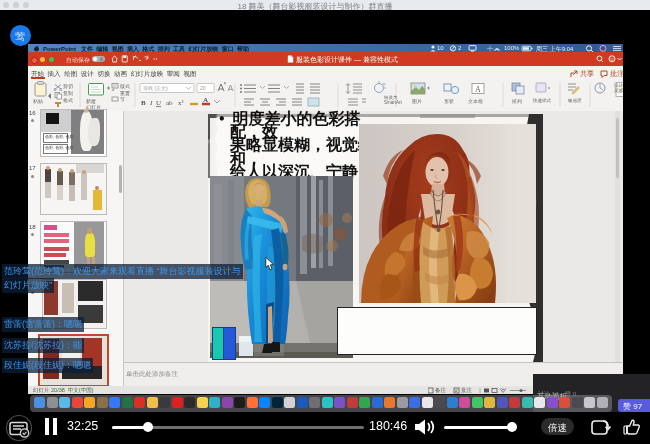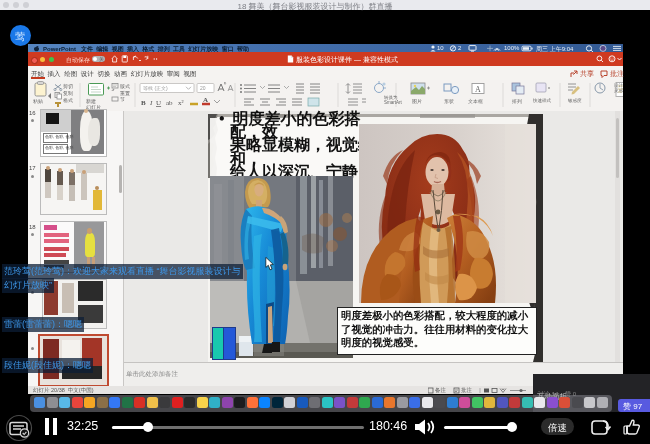--- a/index.html
+++ b/index.html
@@ -451,21 +451,20 @@
     <path d="M66,148 Q76,156 90,150 L90,158 Q76,164 66,156 Z" fill="#c08848" opacity="0.6"></path>
 
     <path d="M74,66 Q76,88 79,104 M84,66 Q83,88 80,104" stroke="#5a4a3a" stroke-width="1" fill="none"></path>
     <circle cx="79.5" cy="106" r="2" fill="#6a5a44"></circle>
 
     <path d="M94,92 Q100,120 96,148 L101,146 Q107,116 101,92 Z" fill="#a23a18" opacity="0.85"></path>
     <path d="M58,92 Q52,120 56,148 L61,146 Q57,118 65,94 Z" fill="#962f12" opacity="0.75"></path>
   </svg>
 
   <div class="a" style="left:337px;top:307px;width:198px;height:46px;background:#fdfdfb;border:1px solid #222;"></div>
-  <div class="t" style="left:341px;top:309px;font-size:10.4px;line-height:13.6px;color:#111;font-family:'Liberation Serif',serif;font-weight:bold;white-space:normal;width:196px;">明度差极小的色彩搭配，较大程度的减小<br>了视觉的冲击力。往往用材料的变化拉大<br>明度的视觉感受。</div>
 
   <div class="a" style="left:124px;top:362px;width:499px;height:24px;background:#efeeec;border-top:1px solid #c5c3c1;"></div>
   <div class="t" style="left:126px;top:370px;font-size:6.5px;color:#8a8a8a;">单击此处添加备注</div>
 
   <div class="a" style="left:28px;top:386px;width:595px;height:8px;background:#e6e4e2;"></div>
   <svg class="a" style="left:428px;top:387px;" width="100" height="7" viewBox="0 0 100 7">
     <rect x="0" y="1" width="5" height="5" fill="none" stroke="#555" stroke-width="0.8"></rect>
     <rect x="26" y="1" width="5" height="5" fill="none" stroke="#555" stroke-width="0.8"></rect>
       <path d="M27,3 L30,3 M27,4.5 L29,4.5" stroke="#555" stroke-width="0.6"></path>
     <path d="M52,1 L52,6" stroke="#999" stroke-width="0.7"></path>
@@ -485,20 +484,21 @@
 
   <div class="a" style="left:30px;top:395px;width:582px;height:17px;background:rgba(140,140,148,0.5);border-radius:4px;" id="dock"></div>
   <div class="a" style="left:34px;top:397px;font-size:0;white-space:nowrap;"><span style="display:inline-block;width:11px;height:11px;margin-right:1.5px;border-radius:2.5px;background:#4a90e2"></span><span style="display:inline-block;width:11px;height:11px;margin-right:1.5px;border-radius:2.5px;background:#8e8e93"></span><span style="display:inline-block;width:11px;height:11px;margin-right:1.5px;border-radius:2.5px;background:#58b8e8"></span><span style="display:inline-block;width:11px;height:11px;margin-right:1.5px;border-radius:2.5px;background:#e8453c"></span><span style="display:inline-block;width:11px;height:11px;margin-right:1.5px;border-radius:2.5px;background:#f5a623"></span><span style="display:inline-block;width:11px;height:11px;margin-right:1.5px;border-radius:2.5px;background:#8b6f47"></span><span style="display:inline-block;width:11px;height:11px;margin-right:1.5px;border-radius:2.5px;background:#3478f6"></span><span style="display:inline-block;width:11px;height:11px;margin-right:1.5px;border-radius:2.5px;background:#217346"></span><span style="display:inline-block;width:11px;height:11px;margin-right:1.5px;border-radius:2.5px;background:#d93025"></span><span style="display:inline-block;width:11px;height:11px;margin-right:1.5px;border-radius:2.5px;background:#f0c04a"></span><span style="display:inline-block;width:11px;height:11px;margin-right:1.5px;border-radius:2.5px;background:#3a3a3c"></span><span style="display:inline-block;width:11px;height:11px;margin-right:1.5px;border-radius:2.5px;background:#e02020"></span><span style="display:inline-block;width:11px;height:11px;margin-right:1.5px;border-radius:2.5px;background:#2b2b2b"></span><span style="display:inline-block;width:11px;height:11px;margin-right:1.5px;border-radius:2.5px;background:#f7d24a"></span><span style="display:inline-block;width:11px;height:11px;margin-right:1.5px;border-radius:2.5px;background:#30b0c7"></span><span style="display:inline-block;width:11px;height:11px;margin-right:1.5px;border-radius:2.5px;background:#8e44ad"></span><span style="display:inline-block;width:11px;height:11px;margin-right:1.5px;border-radius:2.5px;background:#1c1c1e"></span><span style="display:inline-block;width:11px;height:11px;margin-right:1.5px;border-radius:2.5px;background:#ff7139"></span><span style="display:inline-block;width:11px;height:11px;margin-right:1.5px;border-radius:2.5px;background:#0a84ff"></span><span style="display:inline-block;width:11px;height:11px;margin-right:1.5px;border-radius:2.5px;background:#00253a"></span><span style="display:inline-block;width:11px;height:11px;margin-right:1.5px;border-radius:2.5px;background:#d1d1d6"></span><span style="display:inline-block;width:11px;height:11px;margin-right:1.5px;border-radius:2.5px;background:#185abd"></span><span style="display:inline-block;width:11px;height:11px;margin-right:1.5px;border-radius:2.5px;background:#6e6e73"></span><span style="display:inline-block;width:11px;height:11px;margin-right:1.5px;border-radius:2.5px;background:#2bc4c4"></span><span style="display:inline-block;width:11px;height:11px;margin-right:1.5px;border-radius:2.5px;background:#7a52c7"></span><span style="display:inline-block;width:11px;height:11px;margin-right:1.5px;border-radius:2.5px;background:#c23a3a"></span><span style="display:inline-block;width:11px;height:11px;margin-right:1.5px;border-radius:2.5px;background:#2fa84f"></span><span style="display:inline-block;width:11px;height:11px;margin-right:1.5px;border-radius:2.5px;background:#2a6ad4"></span><span style="display:inline-block;width:11px;height:11px;margin-right:1.5px;border-radius:2.5px;background:#e8762c"></span><span style="display:inline-block;width:11px;height:11px;margin-right:1.5px;border-radius:2.5px;background:#9a9aa0"></span><span style="display:inline-block;width:11px;height:11px;margin-right:1.5px;border-radius:2.5px;background:#3a6ee8"></span><span style="display:inline-block;width:11px;height:11px;margin-right:1.5px;border-radius:2.5px;background:#e8e8ec"></span><span style="display:inline-block;width:11px;height:11px;margin-right:1.5px;border-radius:2.5px;background:#4a4a4f"></span><span style="display:inline-block;width:11px;height:11px;margin-right:1.5px;border-radius:2.5px;background:#2e7dd1"></span><span style="display:inline-block;width:11px;height:11px;margin-right:1.5px;border-radius:2.5px;background:#ce4d9a"></span><span style="display:inline-block;width:11px;height:11px;margin-right:1.5px;border-radius:2.5px;background:#41c463"></span><span style="display:inline-block;width:11px;height:11px;margin-right:1.5px;border-radius:2.5px;background:#e0b63c"></span><span style="display:inline-block;width:11px;height:11px;margin-right:1.5px;border-radius:2.5px;background:#5156be"></span><span style="display:inline-block;width:11px;height:11px;margin-right:1.5px;border-radius:2.5px;background:#c23a3a"></span><span style="display:inline-block;width:11px;height:11px;margin-right:1.5px;border-radius:2.5px;background:#35bdb2"></span><span style="display:inline-block;width:11px;height:11px;margin-right:1.5px;border-radius:2.5px;background:#e8e8ec"></span><span style="display:inline-block;width:11px;height:11px;margin-right:1.5px;border-radius:2.5px;background:#8a4fd0"></span><span style="display:inline-block;width:11px;height:11px;margin-right:1.5px;border-radius:2.5px;background:#d94f38"></span><span style="display:inline-block;width:11px;height:11px;margin-right:1.5px;border-radius:2.5px;background:#4a4a4f"></span><span style="display:inline-block;width:11px;height:11px;margin-right:1.5px;border-radius:2.5px;background:#c8c8cc"></span><span style="display:inline-block;width:11px;height:11px;margin-right:1.5px;border-radius:2.5px;background:#b0b0b5"></span></div>
 
   <div class="a" style="left:618px;top:399px;width:32px;height:13px;background:#585ae0;border-radius:3px 0 0 3px;"></div>
   <div class="t" style="left:623px;top:401px;font-size:8px;color:#fff;">赞 97</div>
 
   <div class="t" style="left:2px;top:264px;font-size:9px;color:#3d96e8;background:rgba(12,30,54,0.74);padding:1px 2px;">范玲莺(范玲莺)：欢迎大家来观看直播 “舞台影视服装设计与</div>
   <div class="t" style="left:2px;top:278px;font-size:9px;color:#3d96e8;background:rgba(12,30,54,0.74);padding:1px 2px;">幻灯片放映”</div>
   <div class="t" style="left:2px;top:317px;font-size:9px;color:#3d96e8;background:rgba(12,30,54,0.74);padding:1px 2px;">雷蕾(雷蕾蕾)：嗯嗯</div>
+  <div class="t" style="left:2px;top:338px;font-size:9px;color:#3d96e8;background:rgba(12,30,54,0.74);padding:1px 2px;">沈苏拉(沈苏拉)：能</div>
   <div class="t" style="left:2px;top:358px;font-size:9px;color:#3d96e8;background:rgba(12,30,54,0.74);padding:1px 2px;">段佳妮(段佳妮)：嗯嗯</div>
 
   <div class="a" style="left:0;top:412px;width:650px;height:32px;background:#000;"></div>
 
   <svg class="a" style="left:5px;top:414px;" width="28" height="28" viewBox="0 0 28 28">
     <circle cx="14" cy="14" r="12.5" fill="none" stroke="#4a4a4a" stroke-width="1.2"></circle>
     <rect x="5" y="8.5" width="17" height="12" rx="2" fill="none" stroke="#d8d8d8" stroke-width="1.5"></rect>
     <path d="M8,12 L19,12 M8,15 L16,15" stroke="#d8d8d8" stroke-width="1.3"></path>
     <circle cx="19.5" cy="19" r="4.2" fill="#111" stroke="#d8d8d8" stroke-width="1.2"></circle>
     <path d="M17.7,19 L19.2,20.5 L21.4,17.8" fill="none" stroke="#d8d8d8" stroke-width="1.1"></path>

